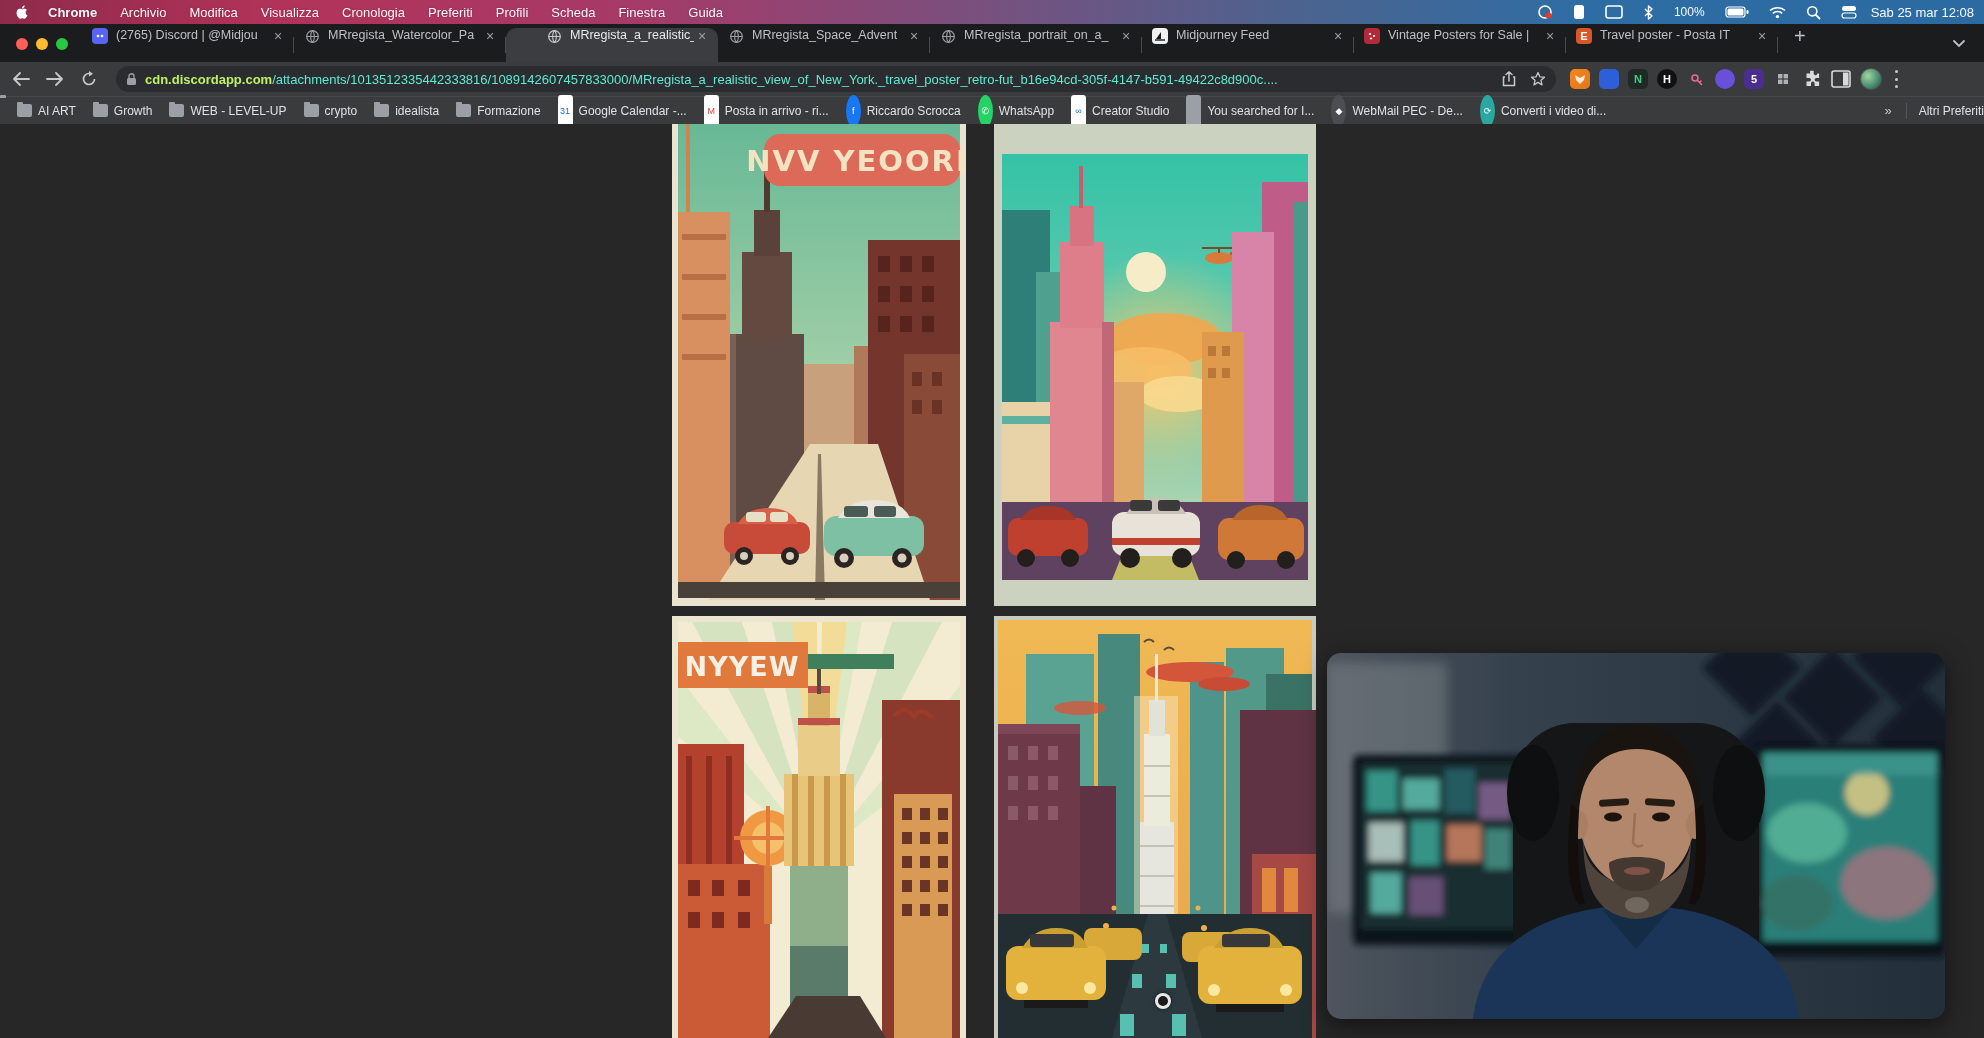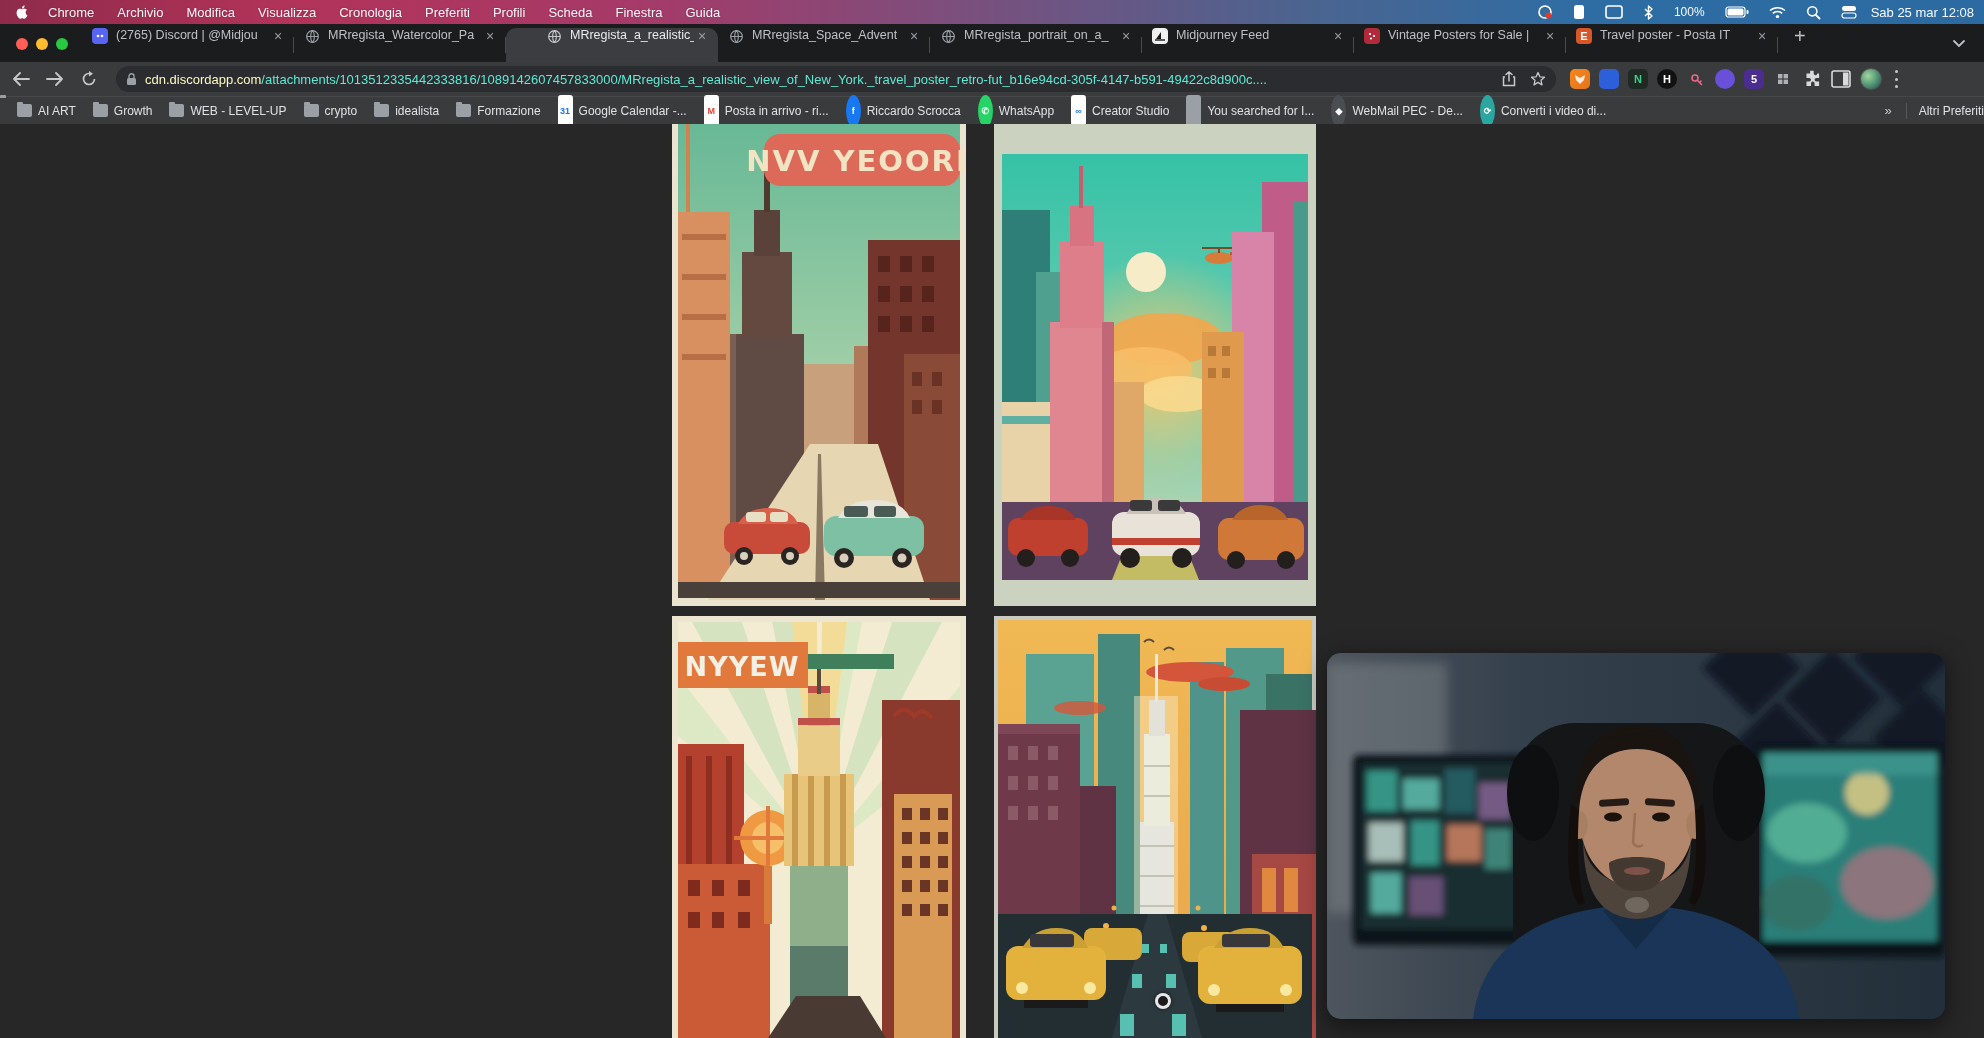--- a/index.html
+++ b/index.html
@@ -5,21 +5,21 @@
   * { margin:0; padding:0; box-sizing:border-box; }
   html,body { width:1984px; height:1038px; overflow:hidden; background:#272727;
               font-family:"Liberation Sans", sans-serif; }
 
   
   .menubar { position:absolute; left:0; top:0; width:1984px; height:24px;
     background:linear-gradient(90deg,#8e2b4b 0%,#b23359 14%,#a63a68 32%,#77517f 50%,#4b6490 66%,#2e6da4 80%,#2c6ba2 100%);
     display:flex; align-items:center; color:rgba(255,255,255,.96); font-size:13px; }
   .menubar .apple { width:16px; height:16px; margin:0 18px 0 14px; }
   .menubar .mitem { margin-right:23px; text-shadow:0 0 2px rgba(0,0,0,.25); white-space:nowrap; }
-  .menubar .mitem.app { font-weight:normal; }
+  .menubar .mitem.app { font-weight:bold; }
   .menubar .spacer { flex:1; }
   .statusicons { display:flex; align-items:center; gap:20px; margin-right:12px; }
   .statusicons svg { display:block; }
   .clocktext { font-size:13px; white-space:nowrap; margin-left:2px; }
   .battpct { font-size:12px; }
 
   
   .tabstrip { position:absolute; left:0; top:24px; width:1984px; height:38px; background:#1b1c1e;
     display:flex; align-items:flex-end; }
   .lights { display:flex; gap:8px; margin:0 14px 12px 16px; }
@@ -35,40 +35,40 @@
   .tclose { width:16px; text-align:center; color:#9aa0a6; font-size:14px; flex:0 0 16px; }
   .newtab { color:#bdc1c6; font-size:20px; margin:0 0 14px 16px; }
   .tabchev { margin:0 18px 14px auto; }
 
   .toolbar { position:absolute; left:0; top:62px; width:1984px; height:34px; background:#3a3b3d;
     display:flex; align-items:center; }
   .navbtn { width:26px; height:26px; display:flex; align-items:center; justify-content:center; margin-left:8px; }
   .omnibox { height:26px; border-radius:13px; background:#2b2c2f; margin-left:14px;
     width:1440px; display:flex; align-items:center; padding:0 10px; font-size:13px; }
   .urltext { white-space:nowrap; overflow:hidden; flex:1; }
-  .urldomain { color:#fef9c3; font-weight:normal; }
+  .urldomain { color:#bef264; font-weight:bold; }
   .urlpath { color:#5eead4; }
   .omniicons { display:flex; gap:14px; margin-left:10px; }
   .extrow { display:flex; align-items:center; gap:9px; margin-left:14px; }
   .extbadge { width:20px; height:20px; border-radius:5px; display:flex; align-items:center;
     justify-content:center; font-size:11px; font-weight:bold; color:#fff; }
   .avatar { width:22px; height:22px; border-radius:50%;
     background:radial-gradient(circle at 35% 35%,#9fd8a0,#3a7a64 70%,#274b55); border:1px solid #555; }
   .kebab { width:4px; height:18px; display:flex; flex-direction:column; justify-content:space-between; margin:0 10px 0 4px; }
   .kebab i { width:3px; height:3px; border-radius:50%; background:#c6c8ca; }
 
   .bookmarksbar { position:absolute; left:0; top:96px; width:1984px; height:28px; background:#3a3b3d;
     border-top:1px solid #47484a; display:flex; align-items:center; color:#dfe1e5; font-size:12px; }
   .bm { display:flex; align-items:center; margin-left:17px; white-space:nowrap; }
   .bm .bicon { width:15px; height:13px; margin-right:6px; position:relative; flex:0 0 15px; }
   .bicon.folder { background:#9aa0a6; border-radius:2px; }
   .bicon.folder:before { content:""; position:absolute; left:0; top:-2px; width:6px; height:3px;
     background:#9aa0a6; border-radius:1px 1px 0 0; }
   .bicon.sq { border-radius:3px; display:flex; align-items:center; justify-content:center;
-    font-size:9px; font-weight:bold; color:#fff; height:32px; }
+    font-size:9px; font-weight:normal; color:#fff; height:32px; }
   .bmright { margin-left:auto; display:flex; align-items:center; }
   .chev2 { color:#c6c8ca; font-size:13px; margin-right:14px; }
   .bmdivider { width:1px; height:16px; background:#55565a; margin-right:12px; }
   .altri { display:flex; margin-right:0; }
 
   
   .content { position:absolute; left:0; top:124px; width:1984px; height:914px; background:#272727; }
   .poster { position:absolute; }
   .poster svg { width:100%; height:100%; display:block; }
 

